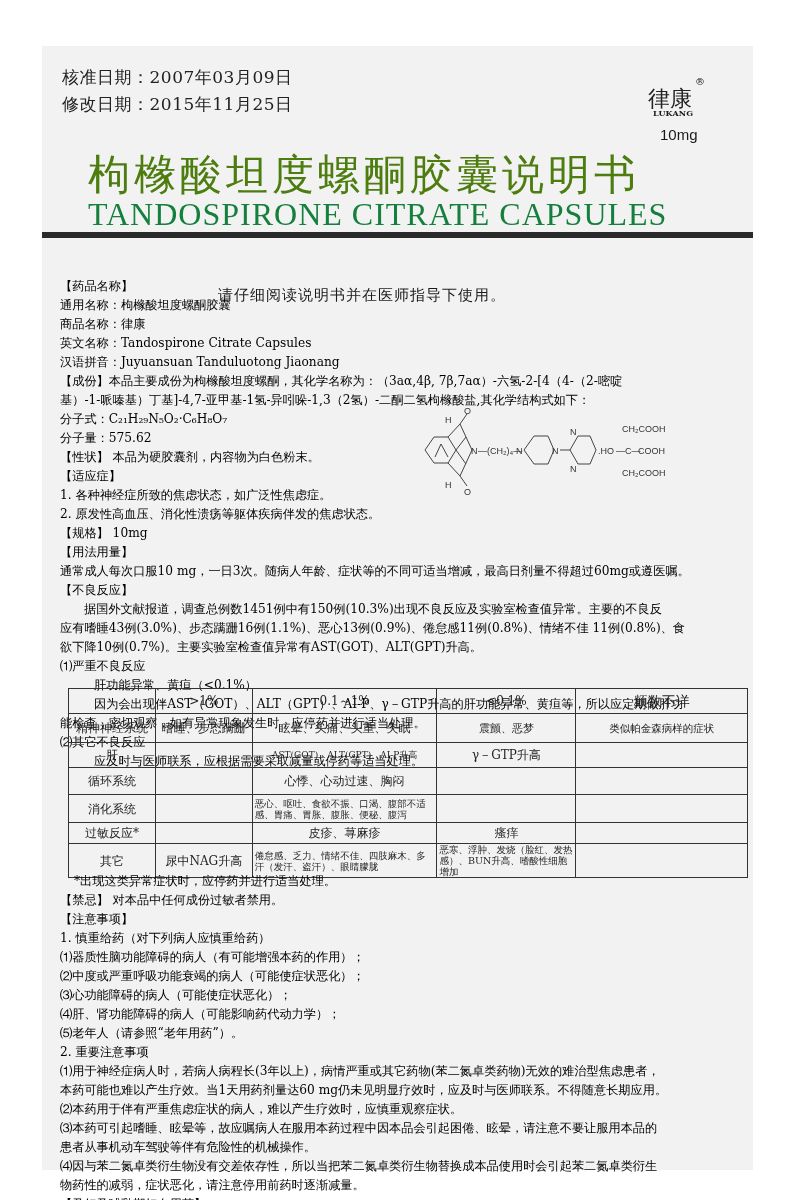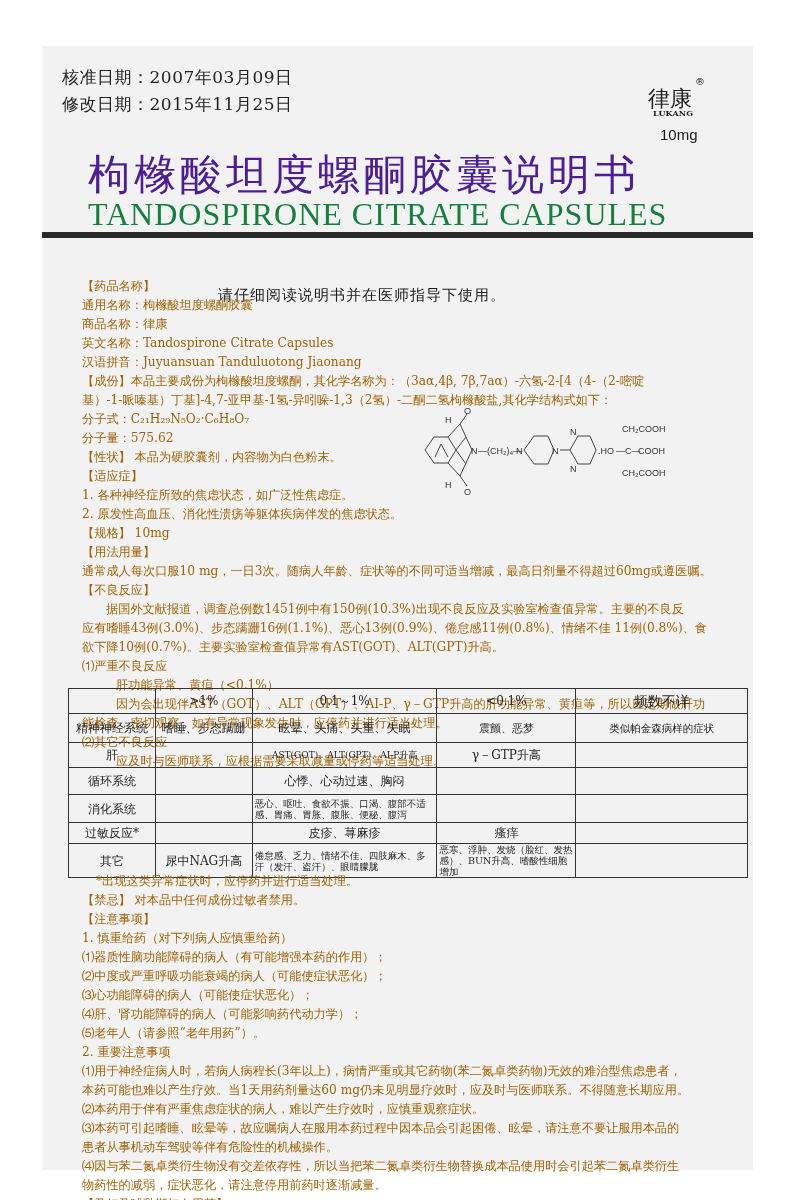--- a/index.html
+++ b/index.html
@@ -5,25 +5,25 @@
   html, body { margin:0; padding:0; }
   body { width:800px; height:1200px; background:#ffffff; position:relative; overflow:hidden;
          font-family:"DejaVu Serif", serif; color:#1a1a1a; }
   .sheet { position:absolute; left:42px; top:46px; width:711px; height:1124px; background:#f2f2f2; }
   .abs { position:absolute; white-space:nowrap; }
   .dates { left:62px; font-size:17px; color:#222; letter-spacing:0.5px; }
   .brand { left:648px; top:84px; font-size:22px; color:#222; }
   .reg { left:695px; top:76px; font-size:10px; }
   .brand-en { left:653px; top:108px; font-size:8px; font-weight:bold; letter-spacing:0.2px; }
   .dose { left:660px; top:126px; font-size:15px; font-family:"Liberation Sans", sans-serif; }
-  .title-cn { left:88px; top:147px; font-size:42px; letter-spacing:4px; color:#4c1d95; font-family:"DejaVu Sans", sans-serif; font-weight:300; }
+  .title-cn { left:88px; top:147px; font-size:42px; letter-spacing:4px; color:#4d7c0f; font-family:"DejaVu Sans", sans-serif; font-weight:300; }
   .title-en { left:88px; top:196px; font-size:32px; letter-spacing:1px; color:#15803d; font-family:"Liberation Serif", serif; }
   .rule { position:absolute; left:42px; top:232px; width:711px; height:6px; background:#2a2a2a; }
   .notice { left:218px; top:246px; font-size:15px; letter-spacing:1px;margin-top:40px; }
-  .body-text { position:absolute; left:60px; width:680px; font-size:12.2px; line-height:19px; color:#a16207;margin-left:22px; }
+  .body-text { position:absolute; left:60px; width:680px; font-size:12.2px; line-height:19px; color:#000000; }
   .line { white-space:nowrap; height:19px; }
   .ind1 { padding-left:24px; }
   .ind2 { padding-left:34px; }
   .struct { position:absolute; left:420px; top:402px; width:260px; height:100px; }
   table.ae { position:absolute; left:68px; top:688px; width:680px; border-collapse:collapse;
              font-size:12px; color:#1e1e1e; }
   table.ae td { border:1.5px solid #333; text-align:center; padding:0 2px; line-height:14px; }
   table.ae td.small { font-size:9.5px; line-height:11px; text-align:left; }
   table.ae td.xsmall { font-size:9px; line-height:11px; }
 </style>

